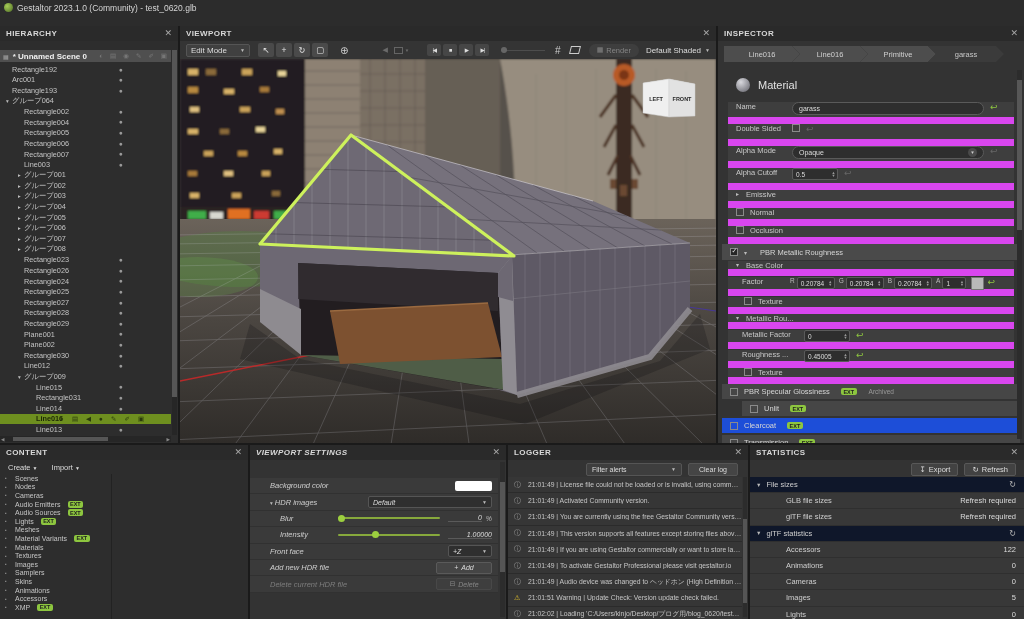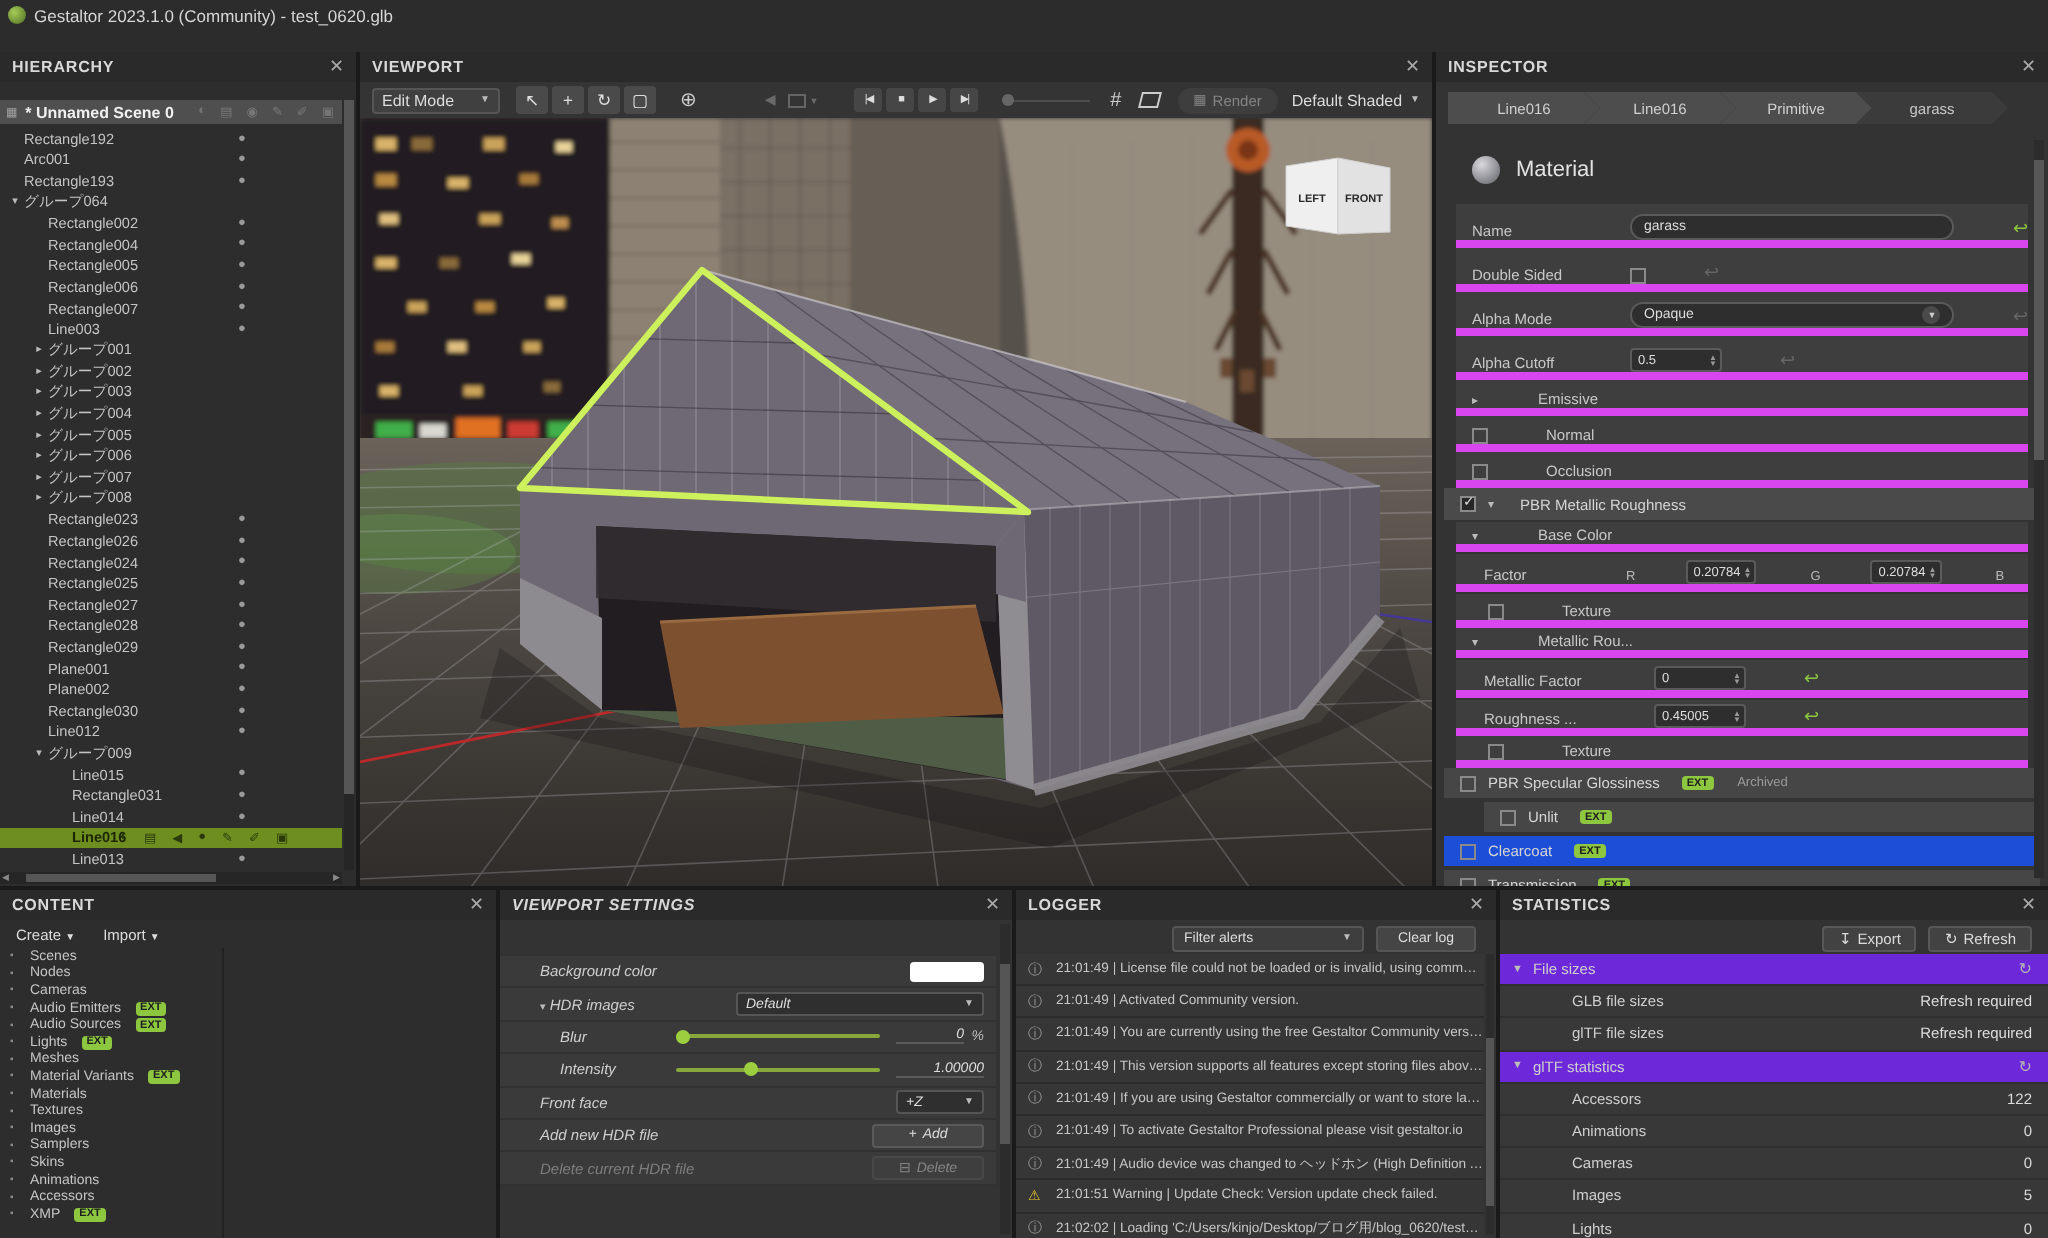--- a/index.html
+++ b/index.html
@@ -72,22 +72,22 @@
   .crumbs { position:absolute; left:6px; top:20px; height:16px; display:flex; }
   .crumb { width:76px; height:16px; margin-left:-8px; background:#4d4d4d; color:#d0d0d0; font-size:7.5px;
            display:flex; align-items:center; justify-content:center;
            clip-path:polygon(0 0, calc(100% - 8px) 0, 100% 50%, calc(100% - 8px) 100%, 0 100%, 8px 50%); }
   .crumb:first-child { margin-left:0; clip-path:polygon(0 0, calc(100% - 8px) 0, 100% 50%, calc(100% - 8px) 100%, 0 100%); }
   .crumb.active { background:#3b3b3b; color:#c8c8c8; }
   .ibody { position:absolute; left:0; top:44px; right:0; bottom:0; overflow:hidden; }
   .mat-title { position:absolute; left:18px; top:8px; display:flex; align-items:center; gap:8px;
                font-size:11px; color:#e2e2e2; }
   .mat-sphere { width:14px; height:14px; border-radius:50%; background:radial-gradient(circle at 35% 30%, #d8d8dd, #5e5e66); }
-  .irow { position:absolute; left:10px; right:10px; background:#3e3e3e; border-bottom:4px solid #d946ef;
-          display:flex; align-items:flex-end; padding-left:8px; font-size:7.5px; color:#c8c8c8;gap:23px; }
+  .irow { position:absolute; left:10px; right:10px; background:#3e3e3e; border-bottom:7px solid #d946ef;
+          display:flex; align-items:flex-start; padding-left:8px; font-size:7.5px; color:#c8c8c8; }
   .ilabel { width:56px; flex:none; }
   .pillfield { width:192px; height:13px; background:#2e2e2e; border:1px solid #5a5a5a; border-radius:7px;
                display:flex; align-items:center; padding:0 6px; color:#ddd; font-size:7px; }
   .pillfield .dd-circ { margin-left:auto; width:9px; height:9px; border-radius:50%; background:#4a4a4a;
                         display:flex; align-items:center; justify-content:center; font-size:4.5px; color:#ccc; }
   .undo { margin-left:6px; font-size:9px; color:#666; }
   .undo.green { color:#8dc63f; }
   .cbox { width:8px; height:8px; border:1px solid #8a8a8a; background:transparent; flex:none; }
   .cbox.checked { background:#262626; position:relative; }
   .cbox.checked::after { content:"✓"; position:absolute; left:0.5px; top:-2px; font-size:7px; color:#ddd; }
@@ -155,21 +155,21 @@
   .lscroll { position:absolute; right:1px; top:32px; bottom:2px; width:4px; background:#2c2c2c; }
   .lscroll .thumb { position:absolute; left:0; right:0; top:30%; height:60%; background:#555; }
 
   .stats { left:750px; top:445px; width:274px; height:174px; }
   .statctrl { display:flex; align-items:center; justify-content:flex-end; gap:6px; height:18px; padding-right:8px; }
   .statbtn { height:13px; background:#424242; border:1px solid #585858; border-radius:2px; display:flex;
              align-items:center; gap:3px; padding:0 7px; font-size:7.5px; color:#ddd; }
   .statrows { position:absolute; left:0; right:0; top:32px; bottom:0; overflow:hidden; }
   .srow { height:16.2px; display:flex; align-items:center; font-size:7.5px; color:#cfcfcf;
           border-bottom:1px solid #2f2f2f; padding-right:8px; }
-  .srow.type-group { background:#6d28d9; padding-left:6px; gap:5px; }
+  .srow.type-group { background:#0f172a; padding-left:6px; gap:5px; }
   .srow.type-item { background:#383838; padding-left:36px; }
   .srow .garrow { font-size:5.5px; color:#bbb; }
   .srow .grefresh { margin-left:auto; font-size:8px; color:#b5b5b5; }
   .srow .sval { margin-left:auto; color:#dcdcdc; }
 
   .hdr-spacer { flex:1; }
 </style>
 </head>
 <body>
 

